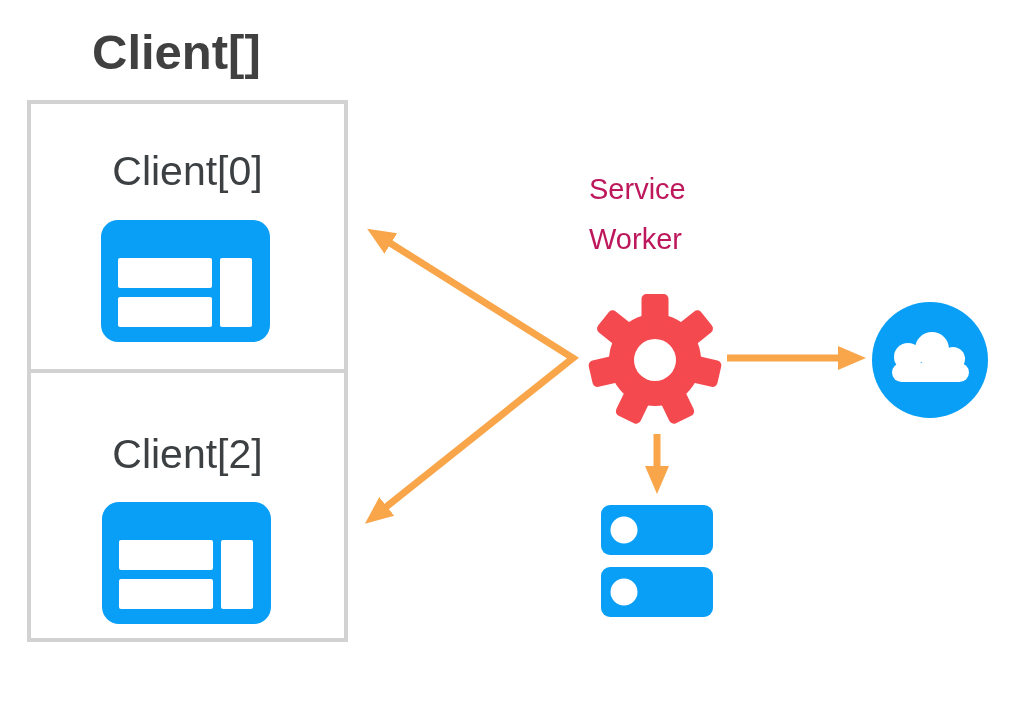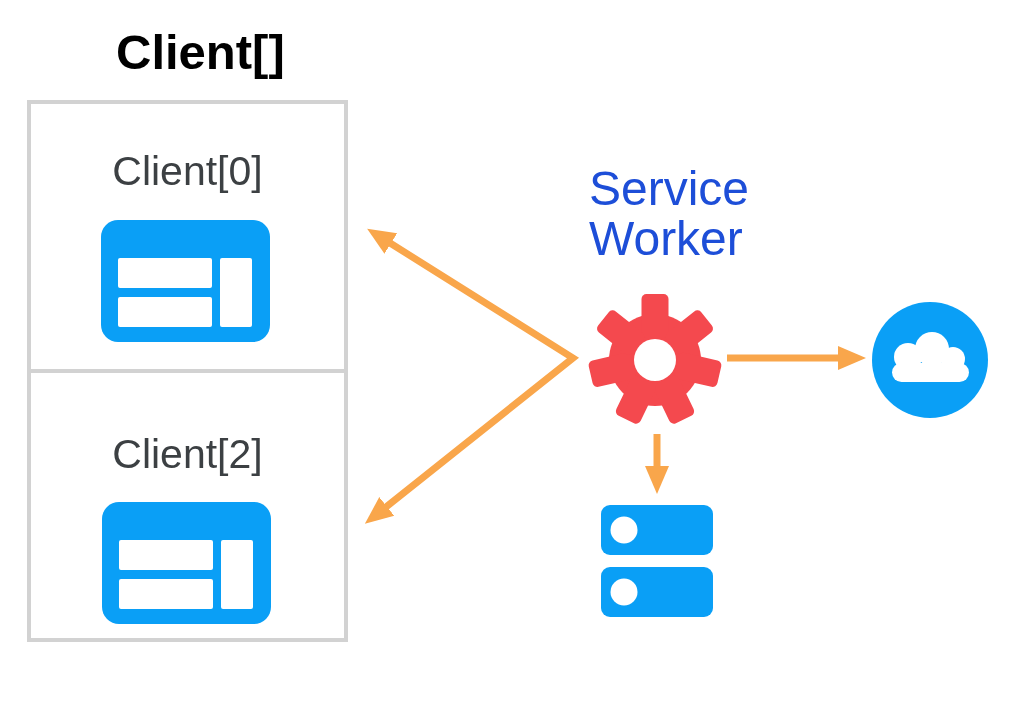--- a/index.html
+++ b/index.html
@@ -5,43 +5,43 @@
   html,body{margin:0;padding:0;background:#ffffff;}
   .canvas{
     position:relative;
     width:1010px;height:702px;
     background:#ffffff;
     overflow:hidden;
     font-family:"Liberation Sans", sans-serif;
   }
   .abs{position:absolute;}
   .title{
-    left:116px;top:24px;
+    left:92px;top:24px;
     font-size:49px;font-weight:700;
-    color:#000000;letter-spacing:0px;
+    color:#404040;letter-spacing:0px;
   }
   .client-box{
     left:27px;width:313px;height:265px;
     border:4px solid #d2d2d2;
     background:#ffffff;
   }
   .client-box.b0{top:100px;}
   .client-box.b1{top:369px;}
   .client-label{
     left:27px;width:321px;
     text-align:center;
     font-size:41px;font-weight:500;
     color:#3c4043;
   }
   .client-label.l0{top:148px;}
   .client-label.l1{top:431px;}
   .sw-label{
     left:589px;top:164px;
-    font-size:48px;font-weight:500;
-    color:#1d4ed8;line-height:50px;
+    font-size:29px;font-weight:500;
+    color:#be185d;line-height:50px;
     white-space:pre-line;
   }
   .overlay{left:0;top:0;pointer-events:none;}
   .icon-browser0{left:101px;top:220px;}
   .icon-browser1{left:102px;top:502px;}
   .icon-gear{left:580px;top:285px;}
   .icon-cloud{left:872px;top:302px;}
   .icon-db{left:601px;top:505px;}
 </style>
 </head>

